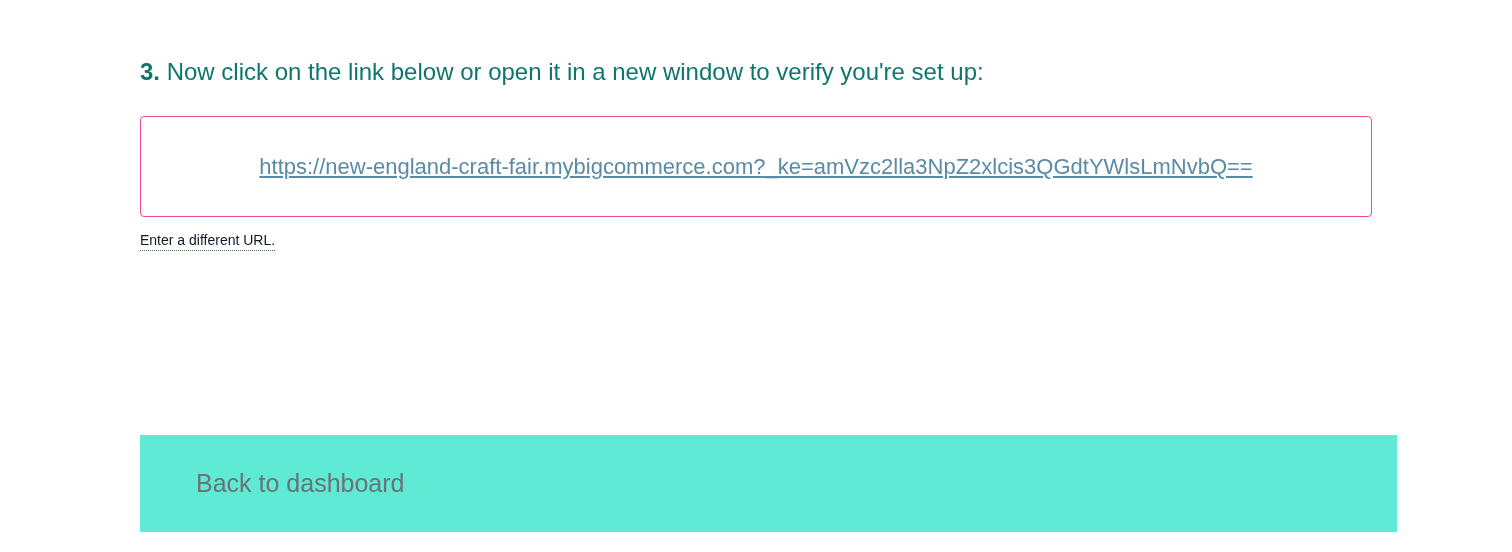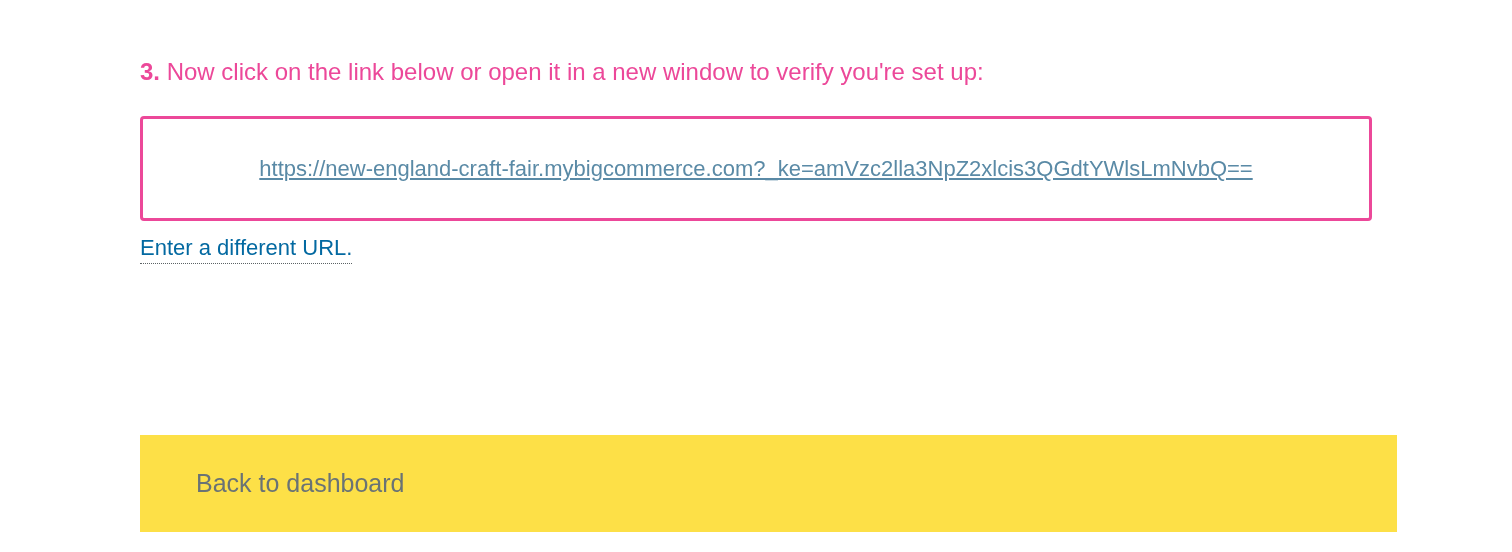--- a/index.html
+++ b/index.html
@@ -14,56 +14,56 @@
       height: 552px;
       position: relative;
       color: #3a3a3a;
     }
     .content {
       padding: 0 140px;
       padding-top: 58px;
     }
     .step-line {
       font-size: 24px;
-      color: #ec4899;
+      color: #0f766e;
       margin-bottom: 30px;
       font-weight: 400;
     }
     .step-number {
       font-weight: 700;
     }
     .url-box {
-      border: 3px solid #ec4899;
+      border: 1px solid #ec4899;
       border-radius: 4px;
       padding: 32px 20px;
       text-align: center;
       margin-bottom: 14px;
     }
     .url-link {
       font-size: 22px;
       color: #5a8aa6;
       text-decoration: underline;
       word-break: break-all;
       line-height: 1.6;
       cursor: pointer;
     }
     .enter-different {
-      font-size: 22px;
-      color: #0369a1;
+      font-size: 14px;
+      color: #0f172a;
       border-bottom: 1px dotted #5b6264;
       padding-bottom: 2px;
       display: inline-block;
       cursor: pointer;
     }
     .footer-bar {
       position: absolute;
       left: 140px;
       right: 115px;
       bottom: 20px;
-      background: #fde047;
+      background: #5eead4;
       padding: 34px 56px;
       display: flex;
       justify-content: space-between;
       align-items: center;
     }
     .back-link {
       font-size: 25px;
       color: #6a7375;
       cursor: pointer;
     }

